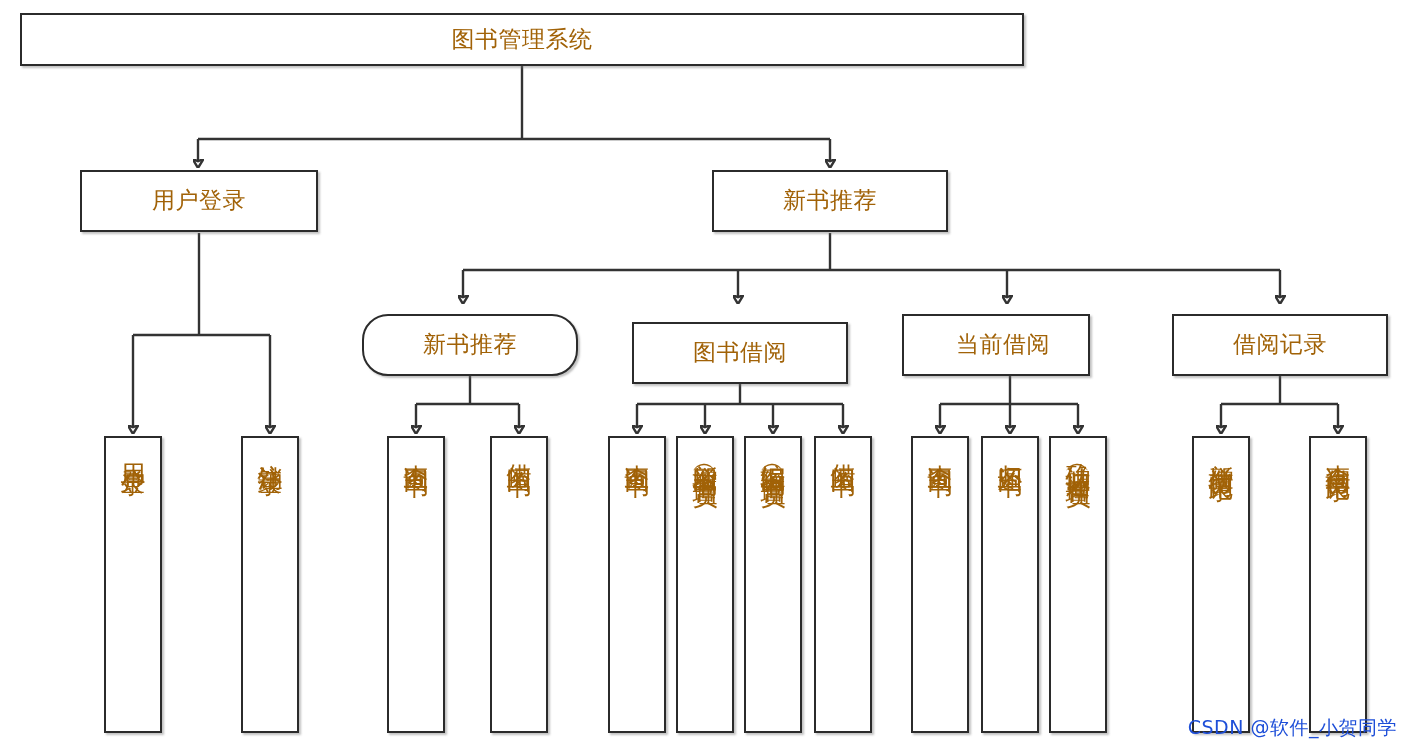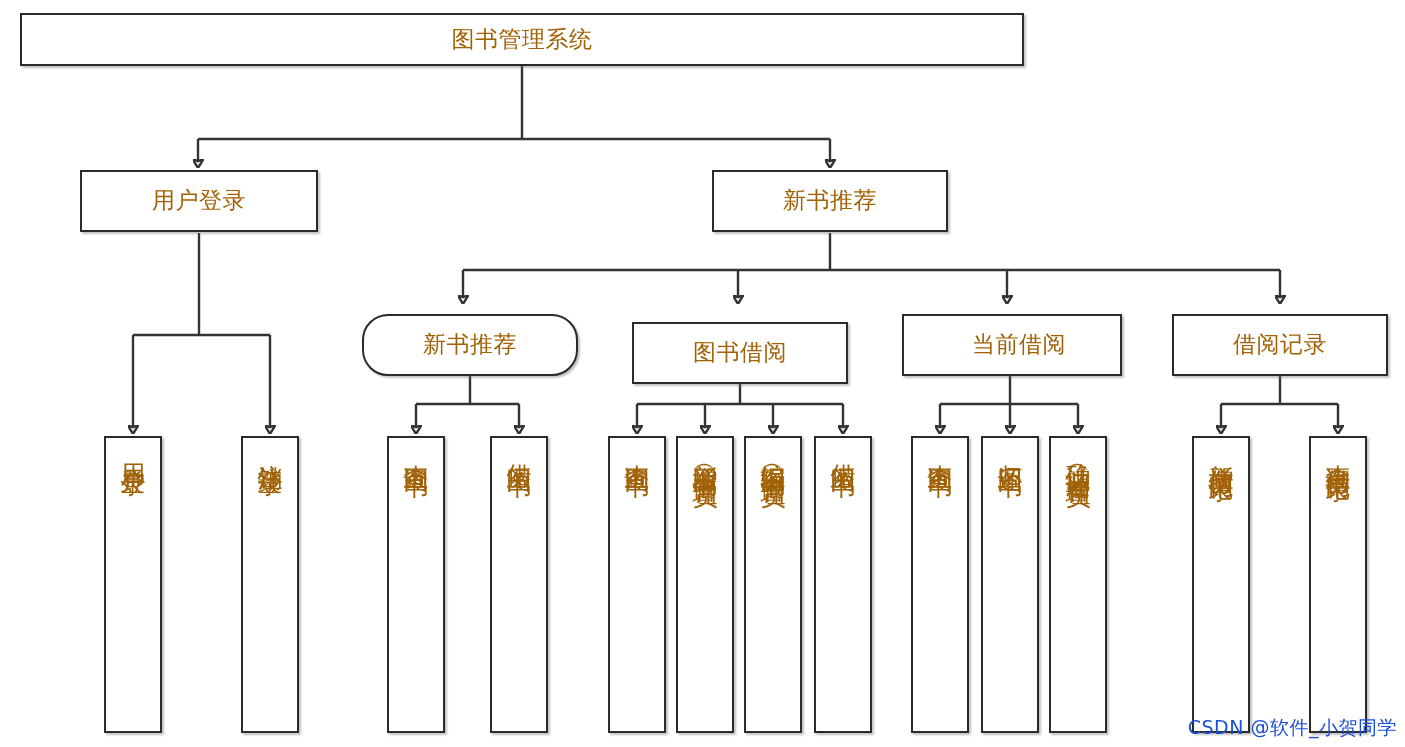--- a/index.html
+++ b/index.html
@@ -141,21 +141,21 @@
   <div class="node-box horizontal" style="left:712px; top:170px; width:236px; height:62px;">
     <span class="node-label">新书推荐</span>
   </div>
 
   <div class="node-box horizontal" style="left:362px; top:314px; width:216px; height:62px;border-radius:26px;">
     <span class="node-label">新书推荐</span>
   </div>
   <div class="node-box horizontal" style="left:632px; top:322px; width:216px; height:62px;">
     <span class="node-label">图书借阅</span>
   </div>
-  <div class="node-box horizontal" style="left:902px; top:314px; width:220px; height:62px;padding-left:14px;">
+  <div class="node-box horizontal" style="left:902px; top:314px; width:188px; height:62px;padding-left:14px;">
     <span class="node-label">当前借阅</span>
   </div>
   <div class="node-box horizontal" style="left:1172px; top:314px; width:216px; height:62px;">
     <span class="node-label">借阅记录</span>
   </div>
 
   <div class="node-box vertical" style="left:104px; top:436px; width:58px; height:297px;">
     <span class="node-label">用户登录</span>
   </div>
   <div class="node-box vertical" style="left:241px; top:436px; width:58px; height:297px;">

